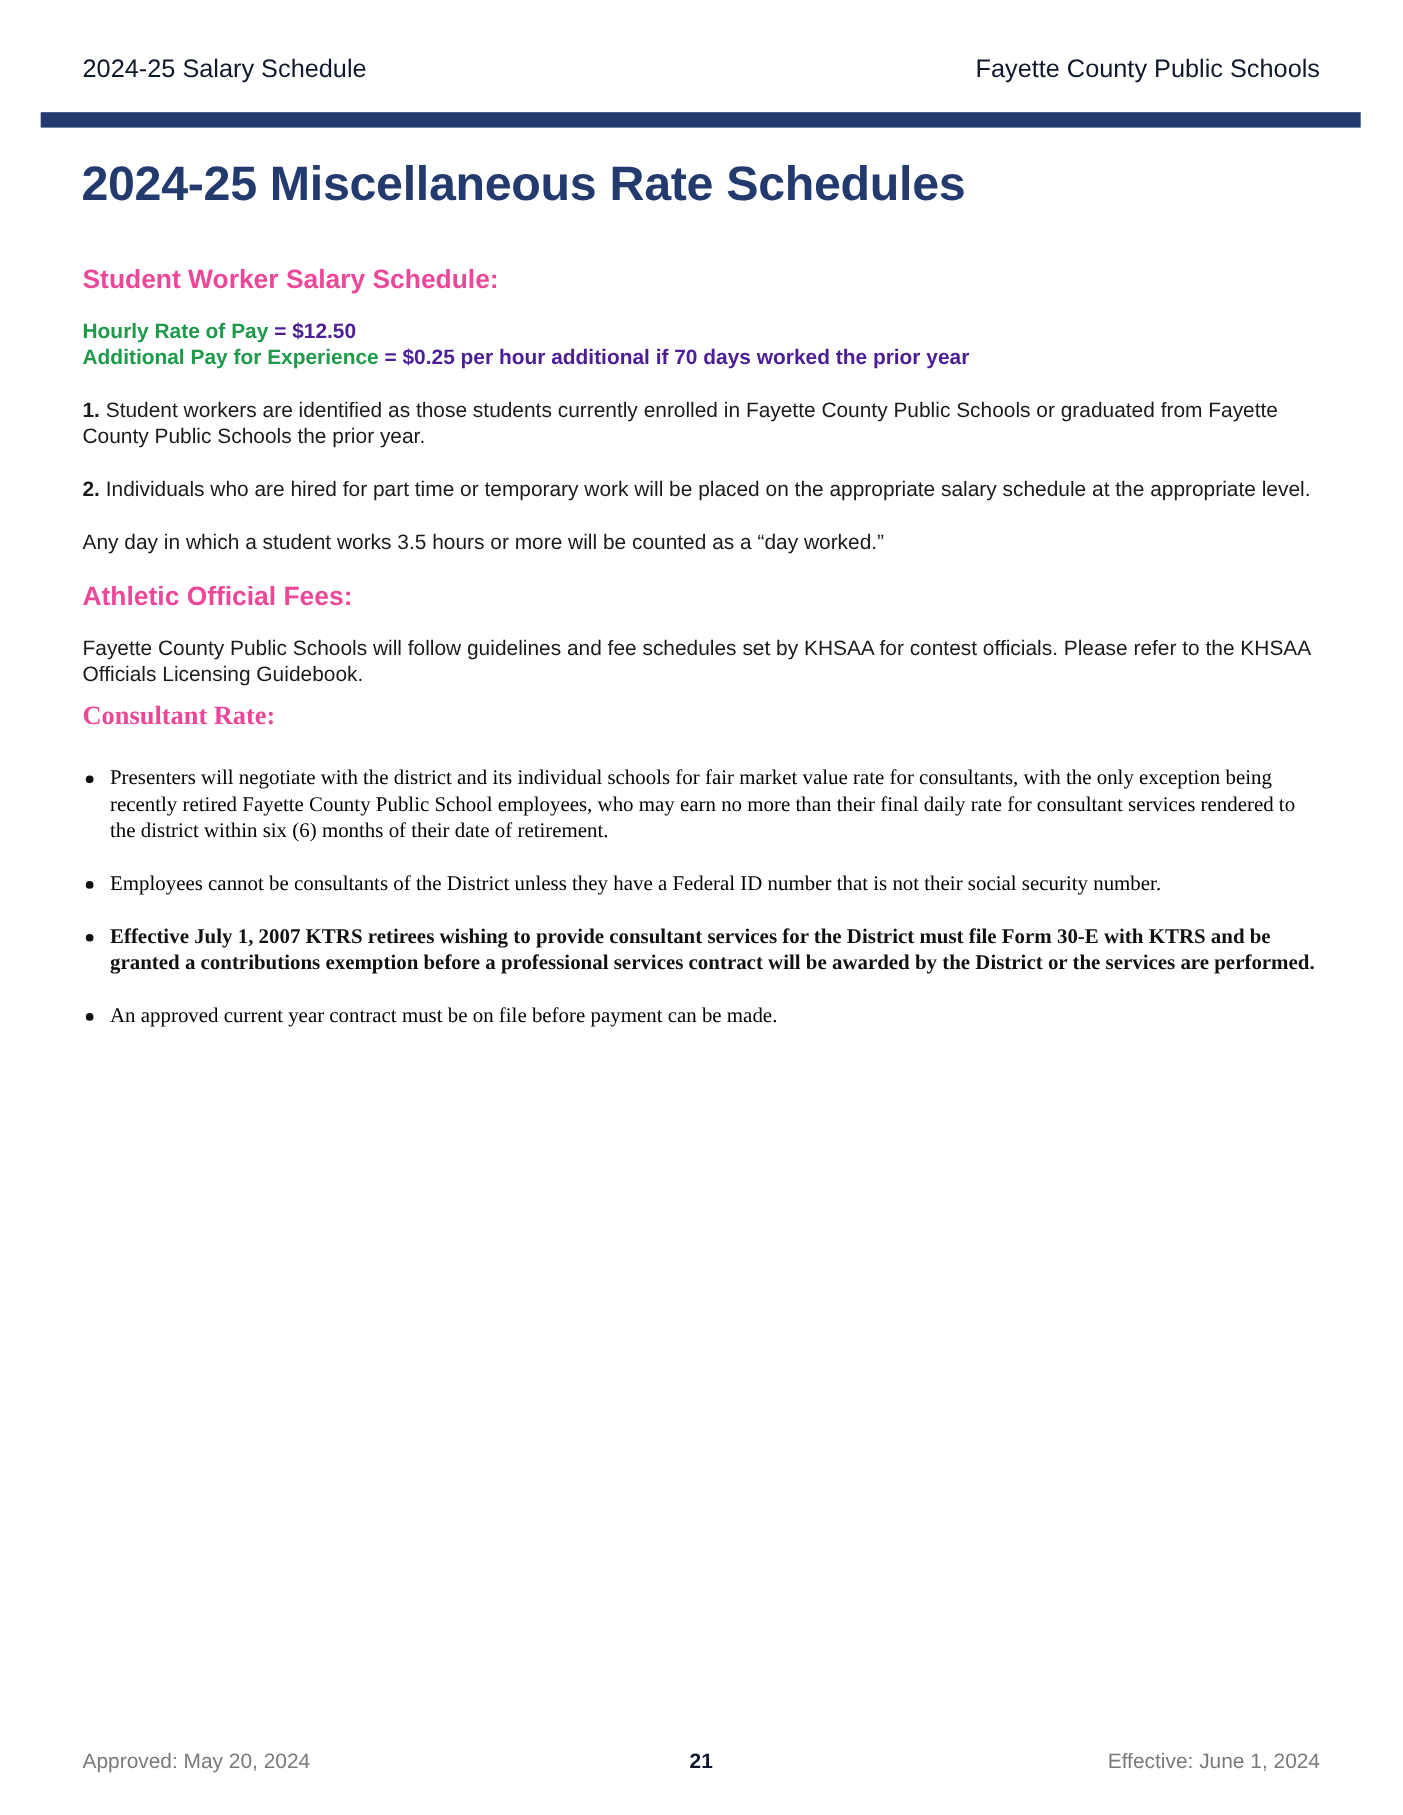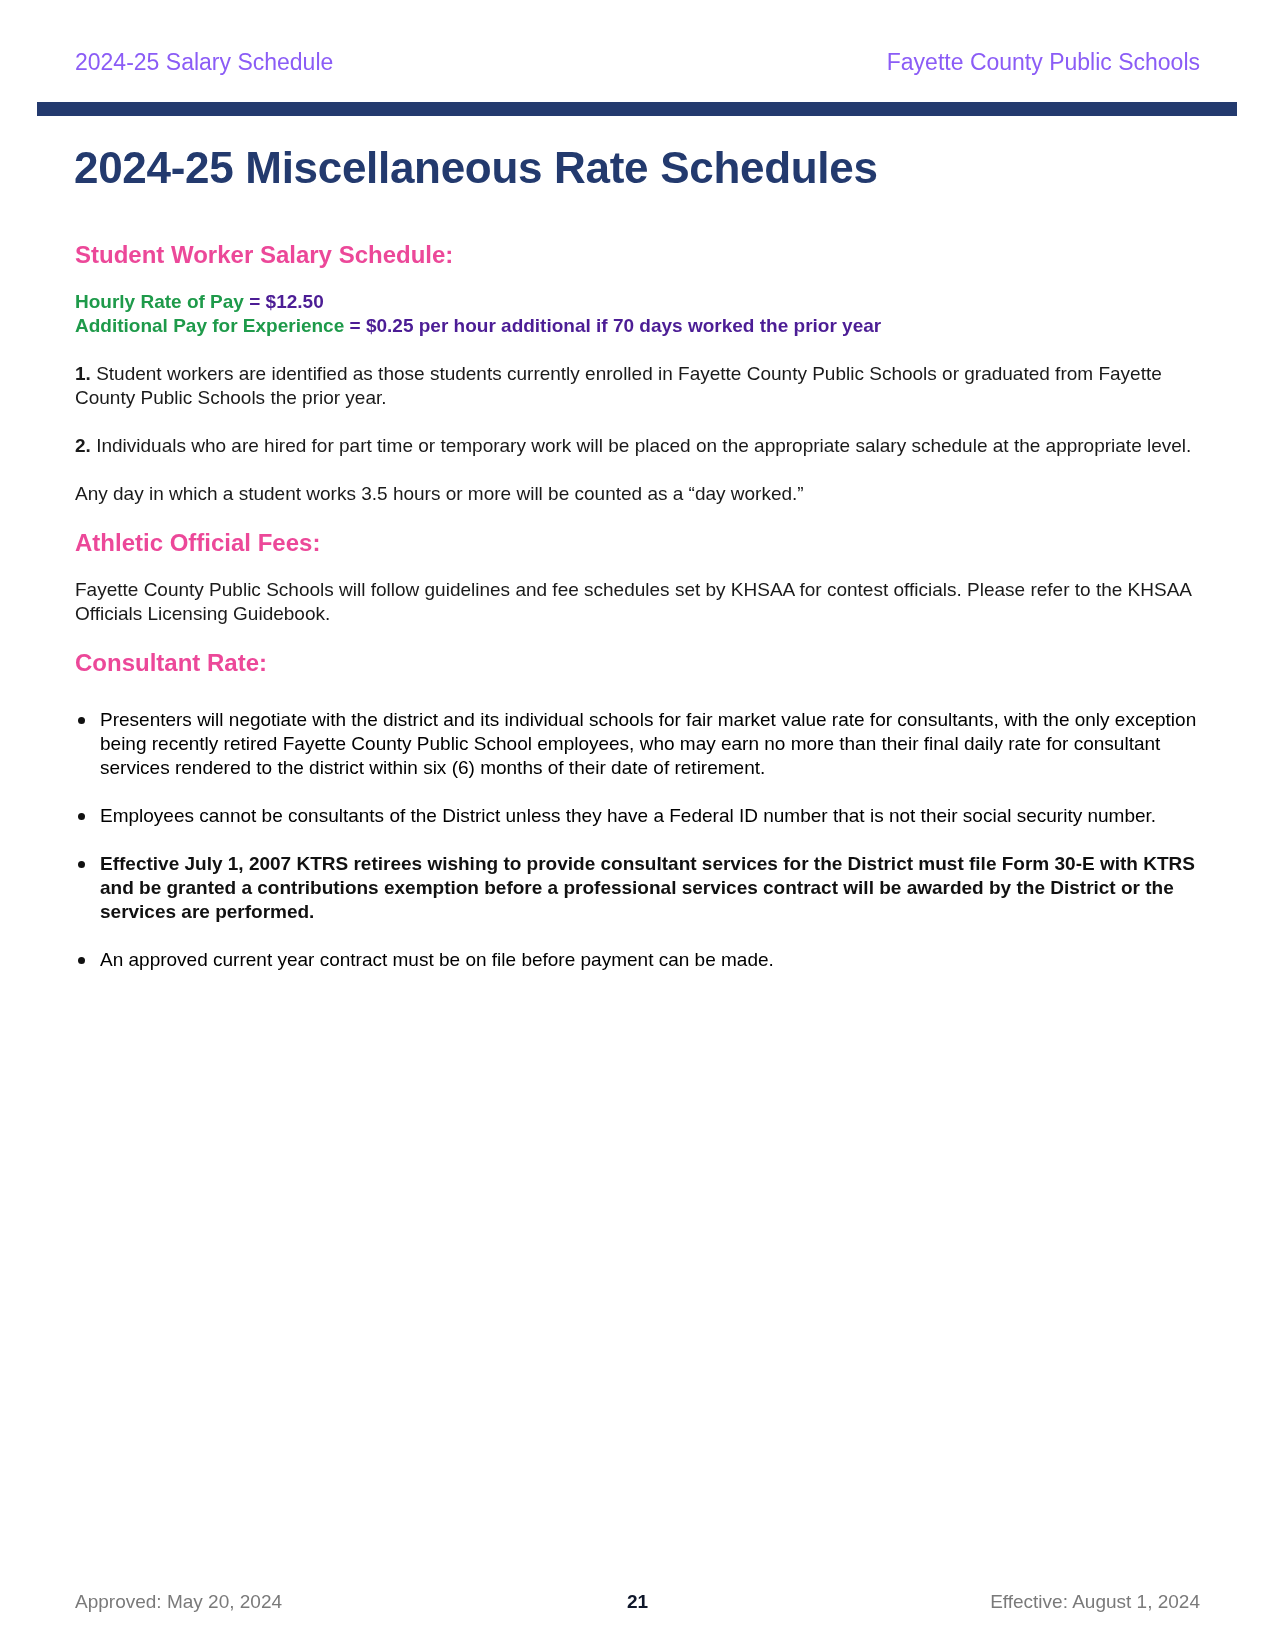--- a/index.html
+++ b/index.html
@@ -7,21 +7,21 @@
     body {
       position: relative;
       font-family: "Liberation Sans", "DejaVu Sans", sans-serif;
       color: #111111;
       overflow: hidden;
     }
     .page-header {
       position: absolute;
       left: 75px; right: 75px; top: 48px;
       display: flex; justify-content: space-between;
-      font-size: 23px; color: #8b5cf6; line-height: 28px;
+      font-size: 23px; color: #0f172a; line-height: 28px;
     }
     .header-bar {
       position: absolute;
       left: 37px; top: 102px; width: 1200px; height: 14px;
       background: #233a6e;
     }
     .page-title {
       position: absolute;
       left: 74px; top: 142px;
       font-size: 44px; font-weight: bold; color: #233a6e;
@@ -97,21 +97,21 @@
     </p>
 
     <p class="para gap-24">Any day in which a student works 3.5 hours or more will be counted as a “day worked.”</p>
   </section>
 
   <section style="margin-top:20px;">
     <h2 class="section-heading">Athletic Official Fees:</h2>
     <p class="para" style="margin-top:18px;">Fayette County Public Schools will follow guidelines and fee schedules set by KHSAA for contest officials. Please refer to the KHSAA Officials Licensing Guidebook.</p>
   </section>
 
-  <section style="margin-top:20px;">
+  <section style="margin-top:8px;font-family:Liberation Serif, serif;">
     <h2 class="section-heading">Consultant Rate:</h2>
     <ul class="bullets">
       <li>
         <span class="bullet-dot"></span>
         <span>Presenters will negotiate with the district and its individual schools for fair market value rate for consultants, with the only exception being recently retired Fayette County Public School employees, who may earn no more than their final daily rate for consultant services rendered to the district within six (6) months of their date of retirement.</span>
       </li>
       <li>
         <span class="bullet-dot"></span>
         <span>Employees cannot be consultants of the District unless they have a Federal ID number that is not their social security number.</span>
       </li>
@@ -124,14 +124,14 @@
         <span>An approved current year contract must be on file before payment can be made.</span>
       </li>
     </ul>
   </section>
 
 </div>
 
 <div class="page-footer">
   <span>Approved: May 20, 2024</span>
   <span class="page-number">21</span>
-  <span>Effective: August 1, 2024</span>
+  <span>Effective: June 1, 2024</span>
 </div>
 
 </body></html>

